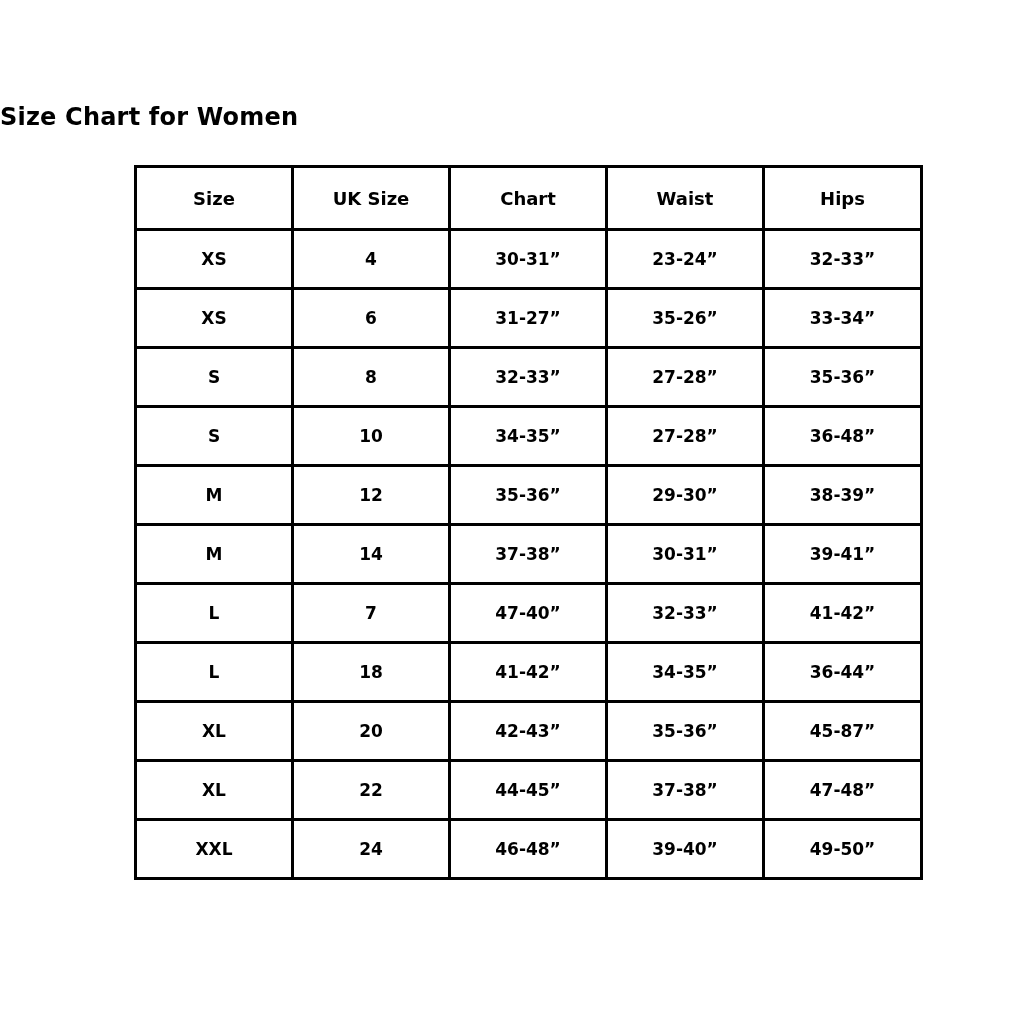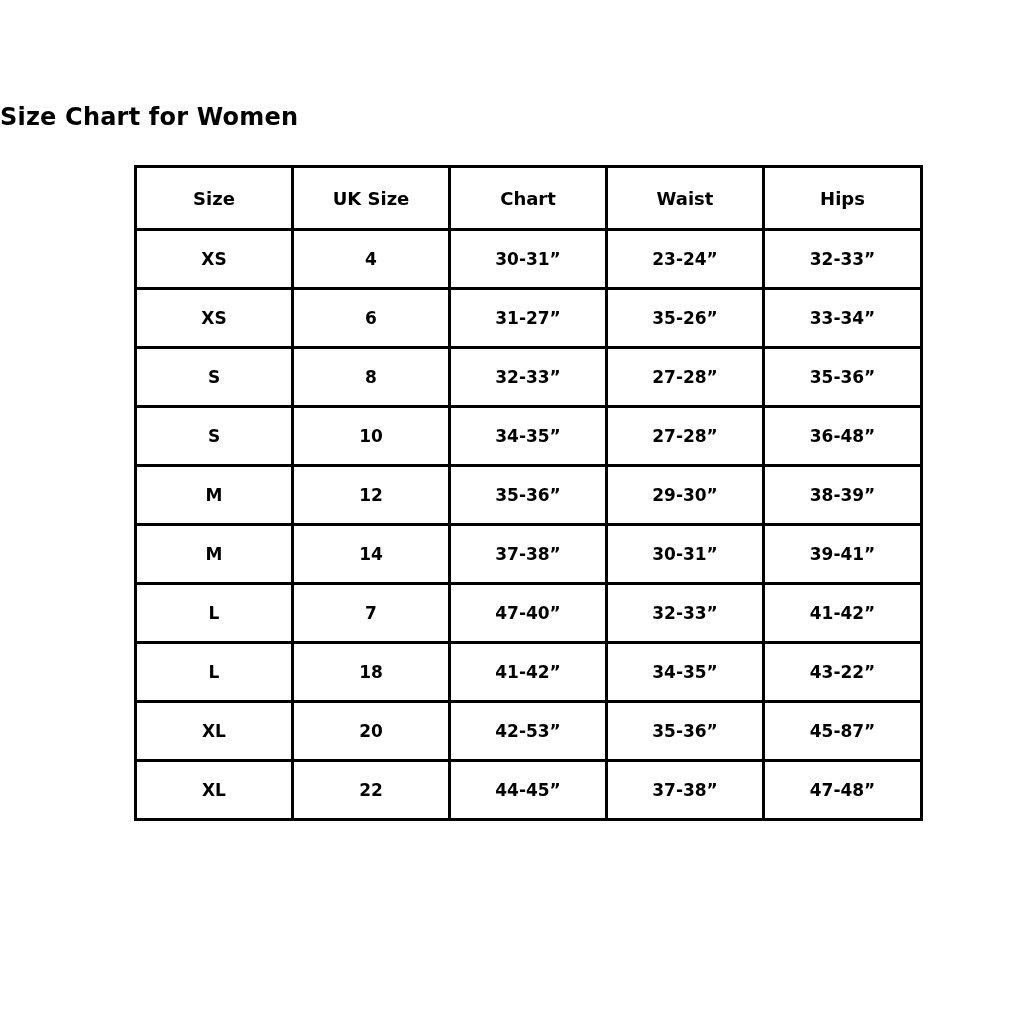--- a/index.html
+++ b/index.html
@@ -135,33 +135,40 @@
           <td>7</td>
           <td>47-40”</td>
           <td>32-33”</td>
           <td>41-42”</td>
         </tr>
         <tr>
           <td>L</td>
           <td>18</td>
           <td>41-42”</td>
           <td>34-35”</td>
-          <td>43-22”</td>
+          <td>36-44”</td>
         </tr>
         <tr>
           <td>XL</td>
           <td>20</td>
-          <td>42-53”</td>
+          <td>42-43”</td>
           <td>35-36”</td>
           <td>45-87”</td>
         </tr>
         <tr>
           <td>XL</td>
           <td>22</td>
           <td>44-45”</td>
           <td>37-38”</td>
           <td>47-48”</td>
         </tr>
+        <tr>
+          <td>XXL</td>
+          <td>24</td>
+          <td>46-48”</td>
+          <td>39-40”</td>
+          <td>49-50”</td>
+        </tr>
       </tbody>
     </table>
   </div>
 
 </div>
 
 </body></html>

